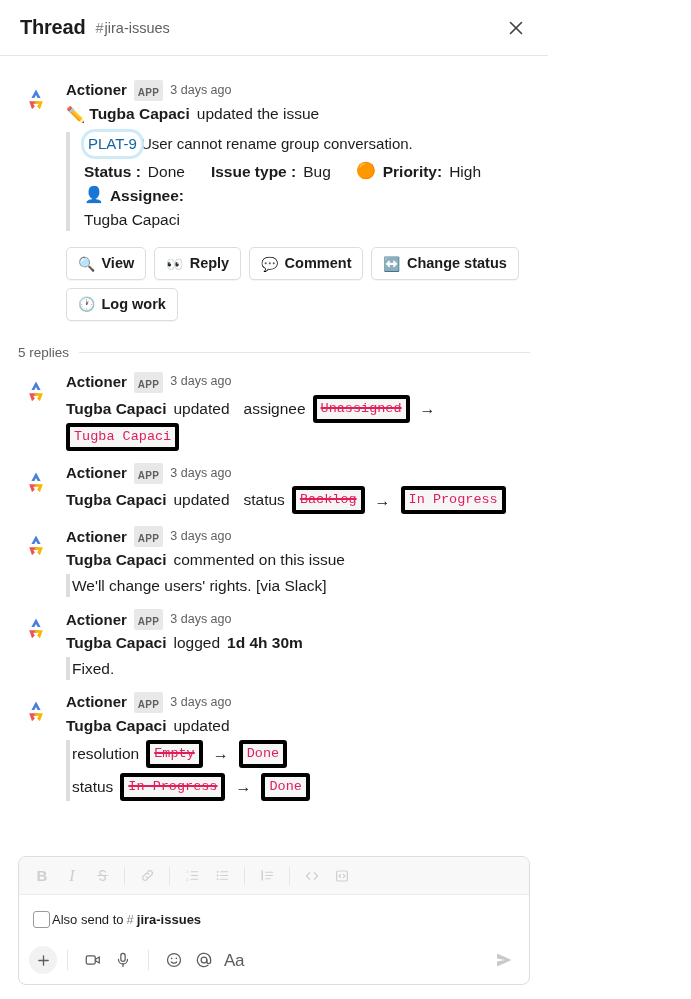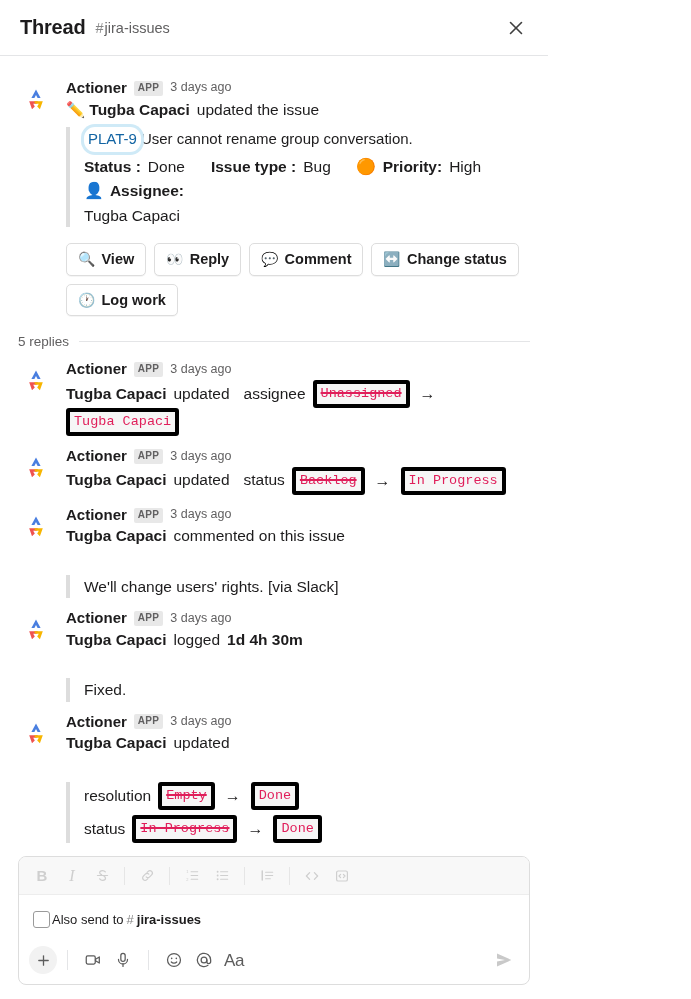--- a/index.html
+++ b/index.html
@@ -46,21 +46,21 @@
     display: flex; align-items: center; justify-content: center;
   }
   .avatar svg { display: block; }
   .msg-body { flex: 1; min-width: 0; }
 
   .msg-head { display: flex; align-items: center; gap: 7px; line-height: 1.1; margin-bottom: 2px; }
   .author { font-size: 15px; font-weight: 700; color: #1d1c1d; }
   .app-badge {
     background: #e8e8e8; color: #616061;
     font-size: 10px; font-weight: 700; letter-spacing: .3px;
-    padding: 1px 4px 2px; border-radius: 2px; line-height: 1.2;
+    padding: 7px 4px 2px; border-radius: 2px; line-height: 1.2;
   }
   .ts { font-size: 12.5px; color: #616061; }
 
   .msg-line {
     font-size: 15.5px; line-height: 1.46; color: #1d1c1d;
     display: flex; flex-wrap: wrap; align-items: center; gap: 0;
   }
   .msg-line .b { font-weight: 700; }
   .emoji { font-size: 15.5px; margin-right: 4px; line-height: 1; }
 
@@ -93,21 +93,21 @@
   .btn {
     display: inline-flex; align-items: center; gap: 6px;
     border: 1px solid #ddd; border-radius: 5px; background: #fff;
     padding: 7px 11px; font-size: 14.5px; font-weight: 700; color: #1d1c1d;
     cursor: pointer; line-height: 1.15;
     box-shadow: 0 1px 0 rgba(0,0,0,0.04);
   }
   .btn .bi { font-size: 14px; line-height: 1; }
 
   
-  .replies-row { display: flex; align-items: center; gap: 10px; margin: 18px 0 2px 0; }
+  .replies-row { display: flex; align-items: center; gap: 10px; margin: 24px 0 2px 0; }
   .replies-count { font-size: 13.5px; color: #616061; white-space: nowrap; }
   .replies-line { flex: 1; height: 1px; background: #e4e5e7; }
 
   
   .chip {
     font-family: "Liberation Mono", monospace;
     font-size: 13.5px;
     color: #e01e5a;
     background: #f6f6f6;
     border: 4px solid #000000;
@@ -116,22 +116,22 @@
     line-height: 1.35;
     display: inline-block;
   }
   .chip.old { text-decoration: line-through; text-decoration-thickness: 1.5px; }
   .arrow { margin: 0 10px; font-size: 16px; color: #1d1c1d; }
   .sp { display: inline-block; width: 7px; }
 
   
   .quote {
     border-left: 4px solid #dddddd;
-    padding-left: 14px;
-    margin-top: 27px;
+    padding-left: 2px;
+    margin-top: 2px;
     font-size: 15.5px; line-height: 1.5; color: #1d1c1d;
   }
   .quote .qrow { display: flex; align-items: center; flex-wrap: wrap; }
   .quote .qrow + .qrow { margin-top: 5px; }
   .qlabel { margin-right: 7px; }
 
   
   .composer-wrap { position: absolute; left: 18px; right: 18px; bottom: 14px; }
   .composer {
     border: 1px solid #dddddd; border-radius: 8px; background: #fff;

